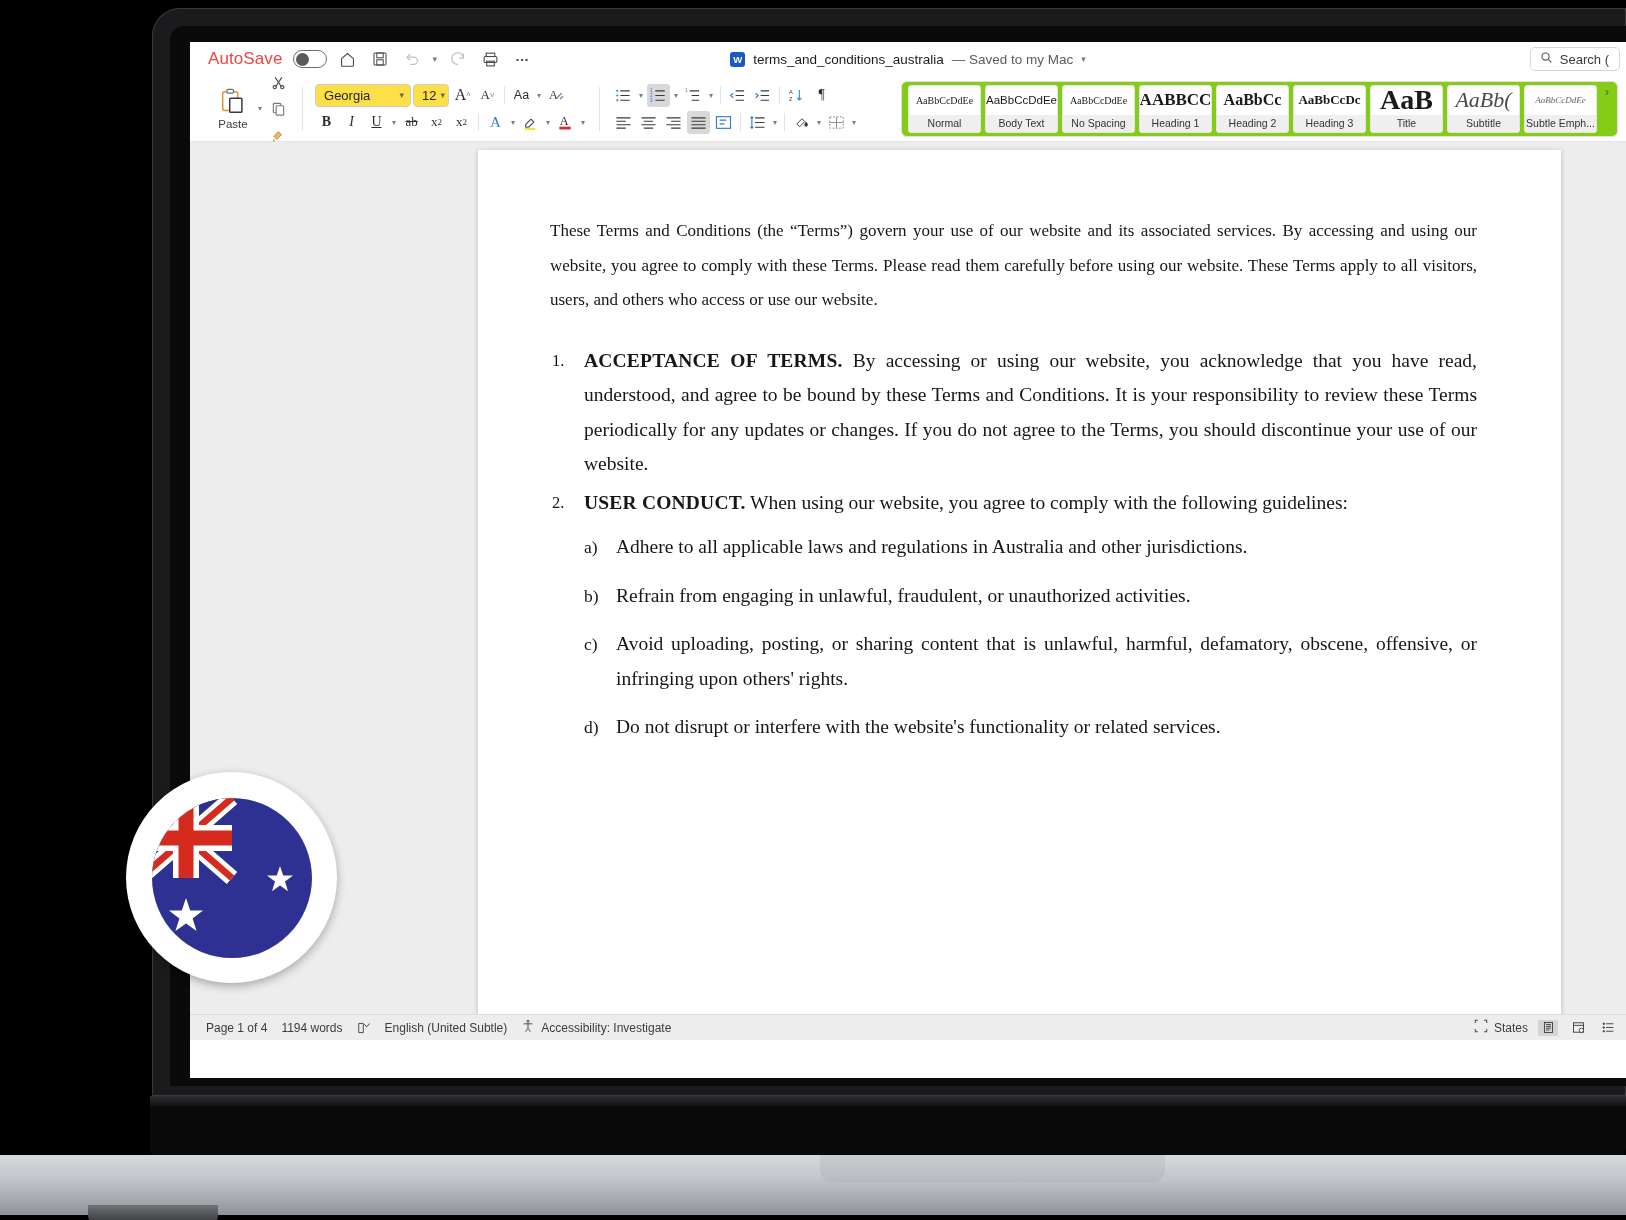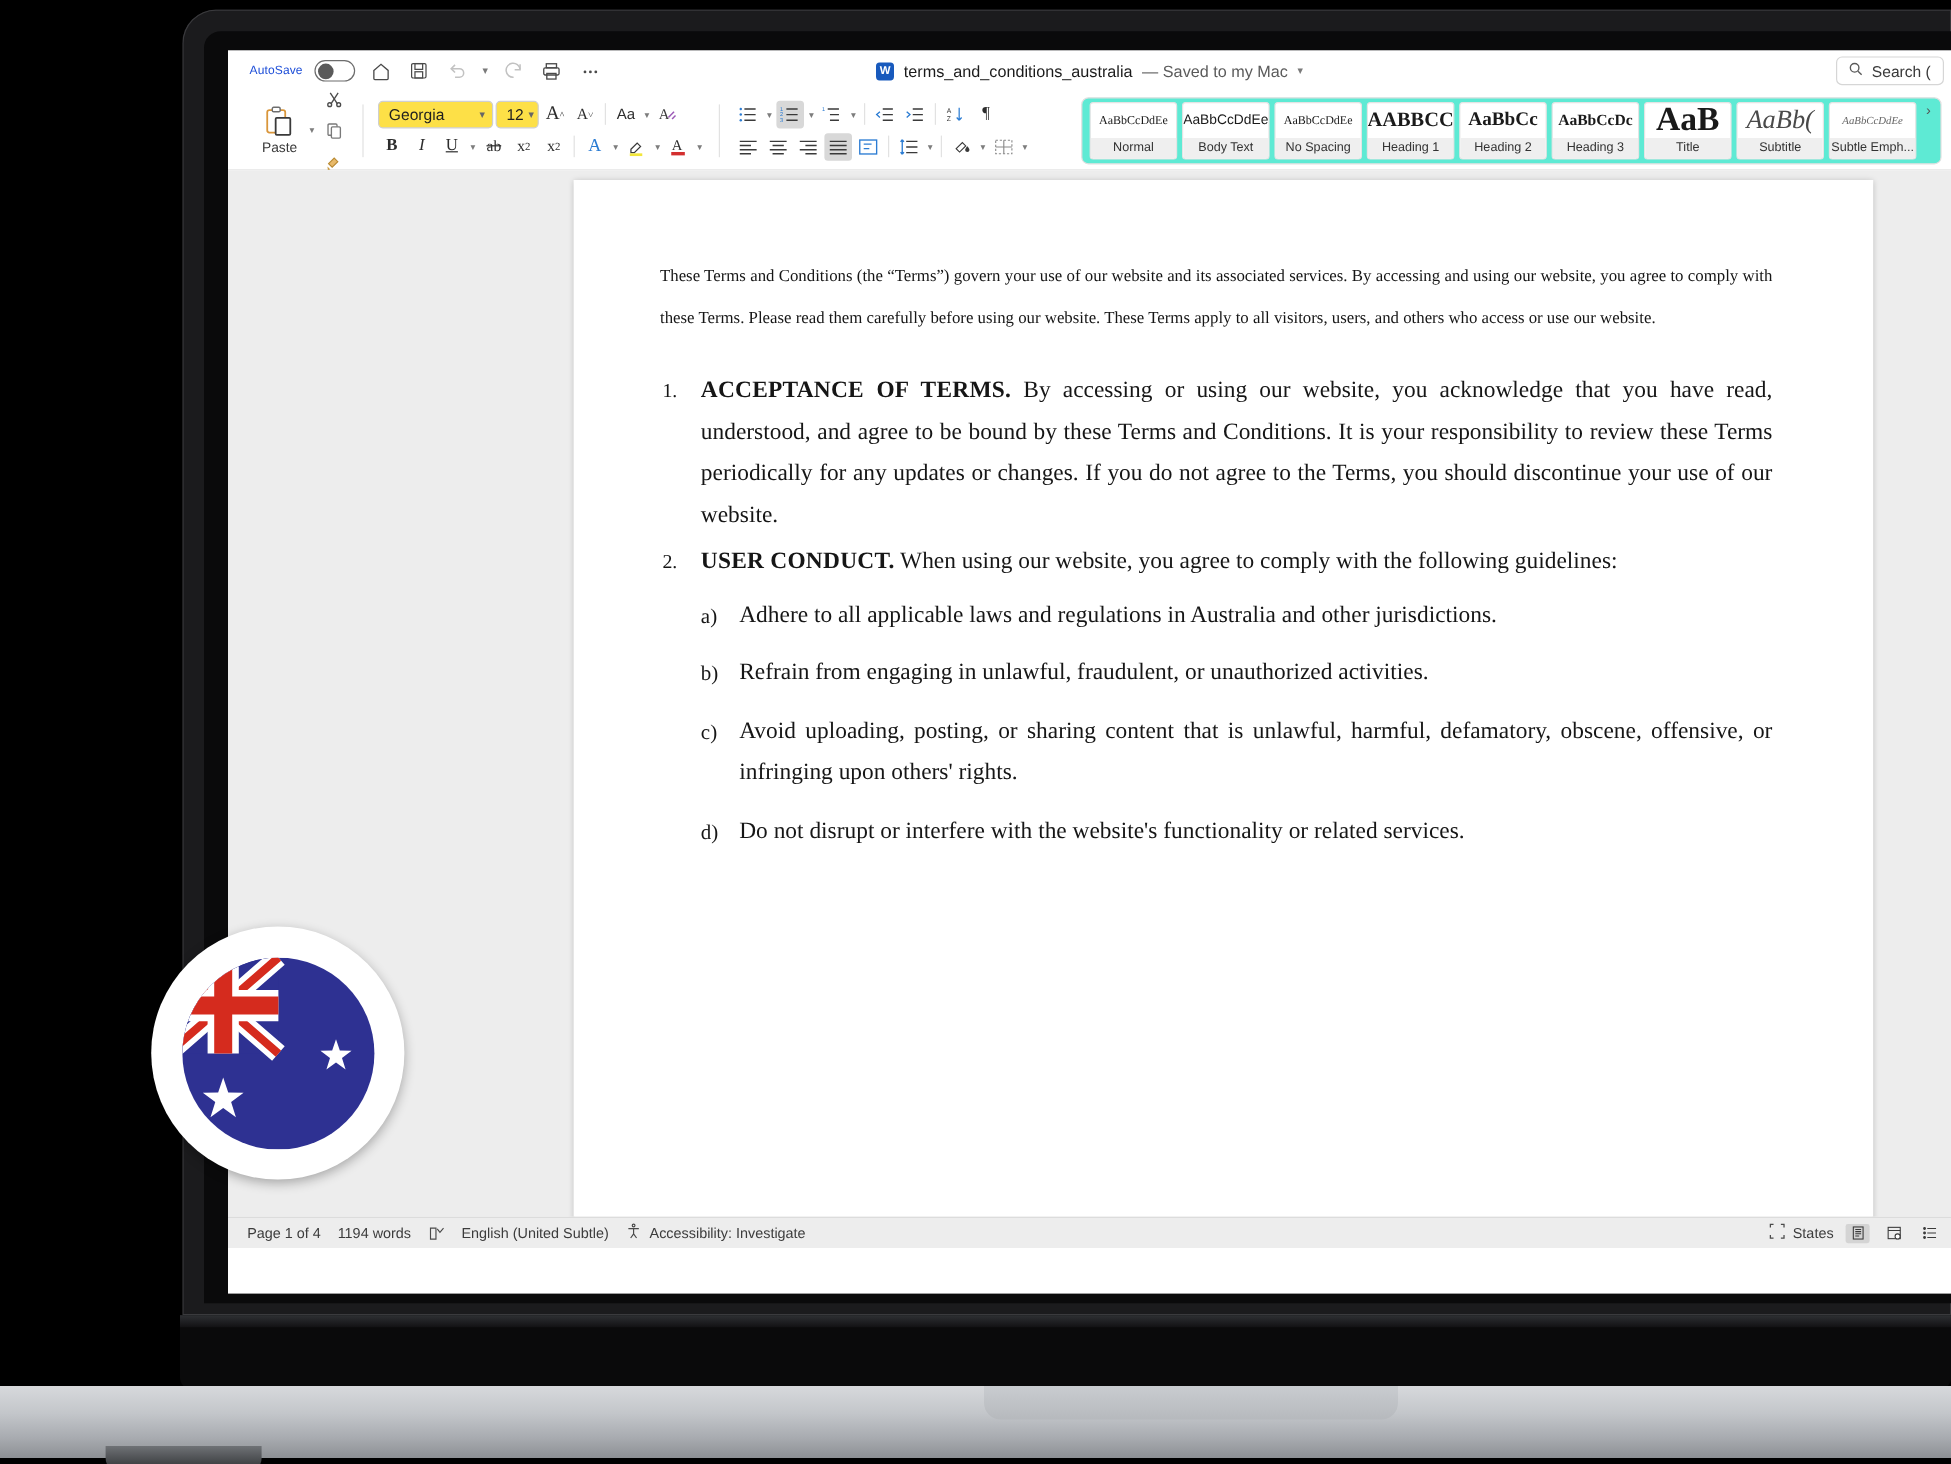--- a/index.html
+++ b/index.html
@@ -65,21 +65,21 @@
     left: 150px; top: 1096px; width: 1476px; height: 10px;
     background: linear-gradient(180deg,#2e3033 0%,#121214 100%);
   }
 
   
   .titlebar {
     position: relative; height: 34px; background: #ffffff;
     display: flex; align-items: center;
   }
   .tb-left { display: flex; align-items: center; gap: 10px; padding-left: 18px; }
-  .autosave-label { font-size: 10px; color: #1d4ed8; letter-spacing:.1px; }
+  .autosave-label { font-size: 17px; color: #ef4444; letter-spacing:.1px; }
   .toggle {
     width: 34px; height: 18px; border-radius: 9px; background: #ffffff;
     border: 1.4px solid #6d6d6d; position: relative;
   }
   .toggle .knob {
     position: absolute; left: 2px; top: 1.6px; width: 13px; height: 13px;
     border-radius: 50%; background: #5a5a5a;
   }
   .tb-icon { width: 22px; height: 22px; display:flex; align-items:center; justify-content:center; color:#4a4a4a; }
   .tb-icon svg { display:block; }
@@ -164,21 +164,21 @@
   .btn.on { background:#d8d8d8; }
   .row-t { display:flex; align-items:center; gap:2px; }
   .row-b { display:flex; align-items:center; gap:2px; margin-top:4px; }
   .stack { display:flex; flex-direction:column; }
   .mini-caret { font-size:8px; color:#7d7d7d; padding:0 2px; }
 
   
   .gallery-wrap {
     position:absolute; right: 8px; top: 5px;
     display:flex; align-items:flex-start;
-    border:1px solid #e0e0e0; border-radius:6px; background:#5eead4;
+    border:1px solid #e0e0e0; border-radius:6px; background:#84cc16;
     height: 56px; padding: 3px 2px 3px 4px; overflow:hidden;margin-left:40px;
   }
   .style-card {
     width: 73px; height: 48px; margin: 0 2px;
     border:1px solid #e4e4e4; border-radius:3px; background:#fff;
     display:flex; flex-direction:column; align-items:center; justify-content:space-between;
     overflow:hidden;
   }
   .style-prev {
     flex:1; display:flex; align-items:center; justify-content:center;
@@ -201,21 +201,21 @@
     position:absolute; left: 288px; top: 8px; width: 1083px; height: 900px;
     background:#fff; box-shadow: 0 1px 5px rgba(0,0,0,.22);
     font-family:"Liberation Serif", serif; color:#161616;
   }
   .page-inner { padding: 64px 84px 0 72px; }
   .doc-h1 {
     text-align:center; font-size: 40px; font-weight:700; letter-spacing:-.2px;
     margin: 0 0 58px 0;
   }
   .doc-p {
-    font-size: 14px; line-height: 34.5px; text-align: justify;
+    font-size: 17px; line-height: 34.5px; text-align: justify;
     margin: 0 0 26px 0;
   }
   ol.lvl1 { margin: 0; padding: 0; list-style: none; counter-reset: n; }
   ol.lvl1 > li {
     counter-increment: n; position: relative;
     padding-left: 34px; margin-bottom: 4px;
     font-size: 19.5px; line-height: 34.5px; text-align: justify;
   }
   ol.lvl1 > li:before {
     content: counter(n) "."; position:absolute; left: 2px; top: 0;

